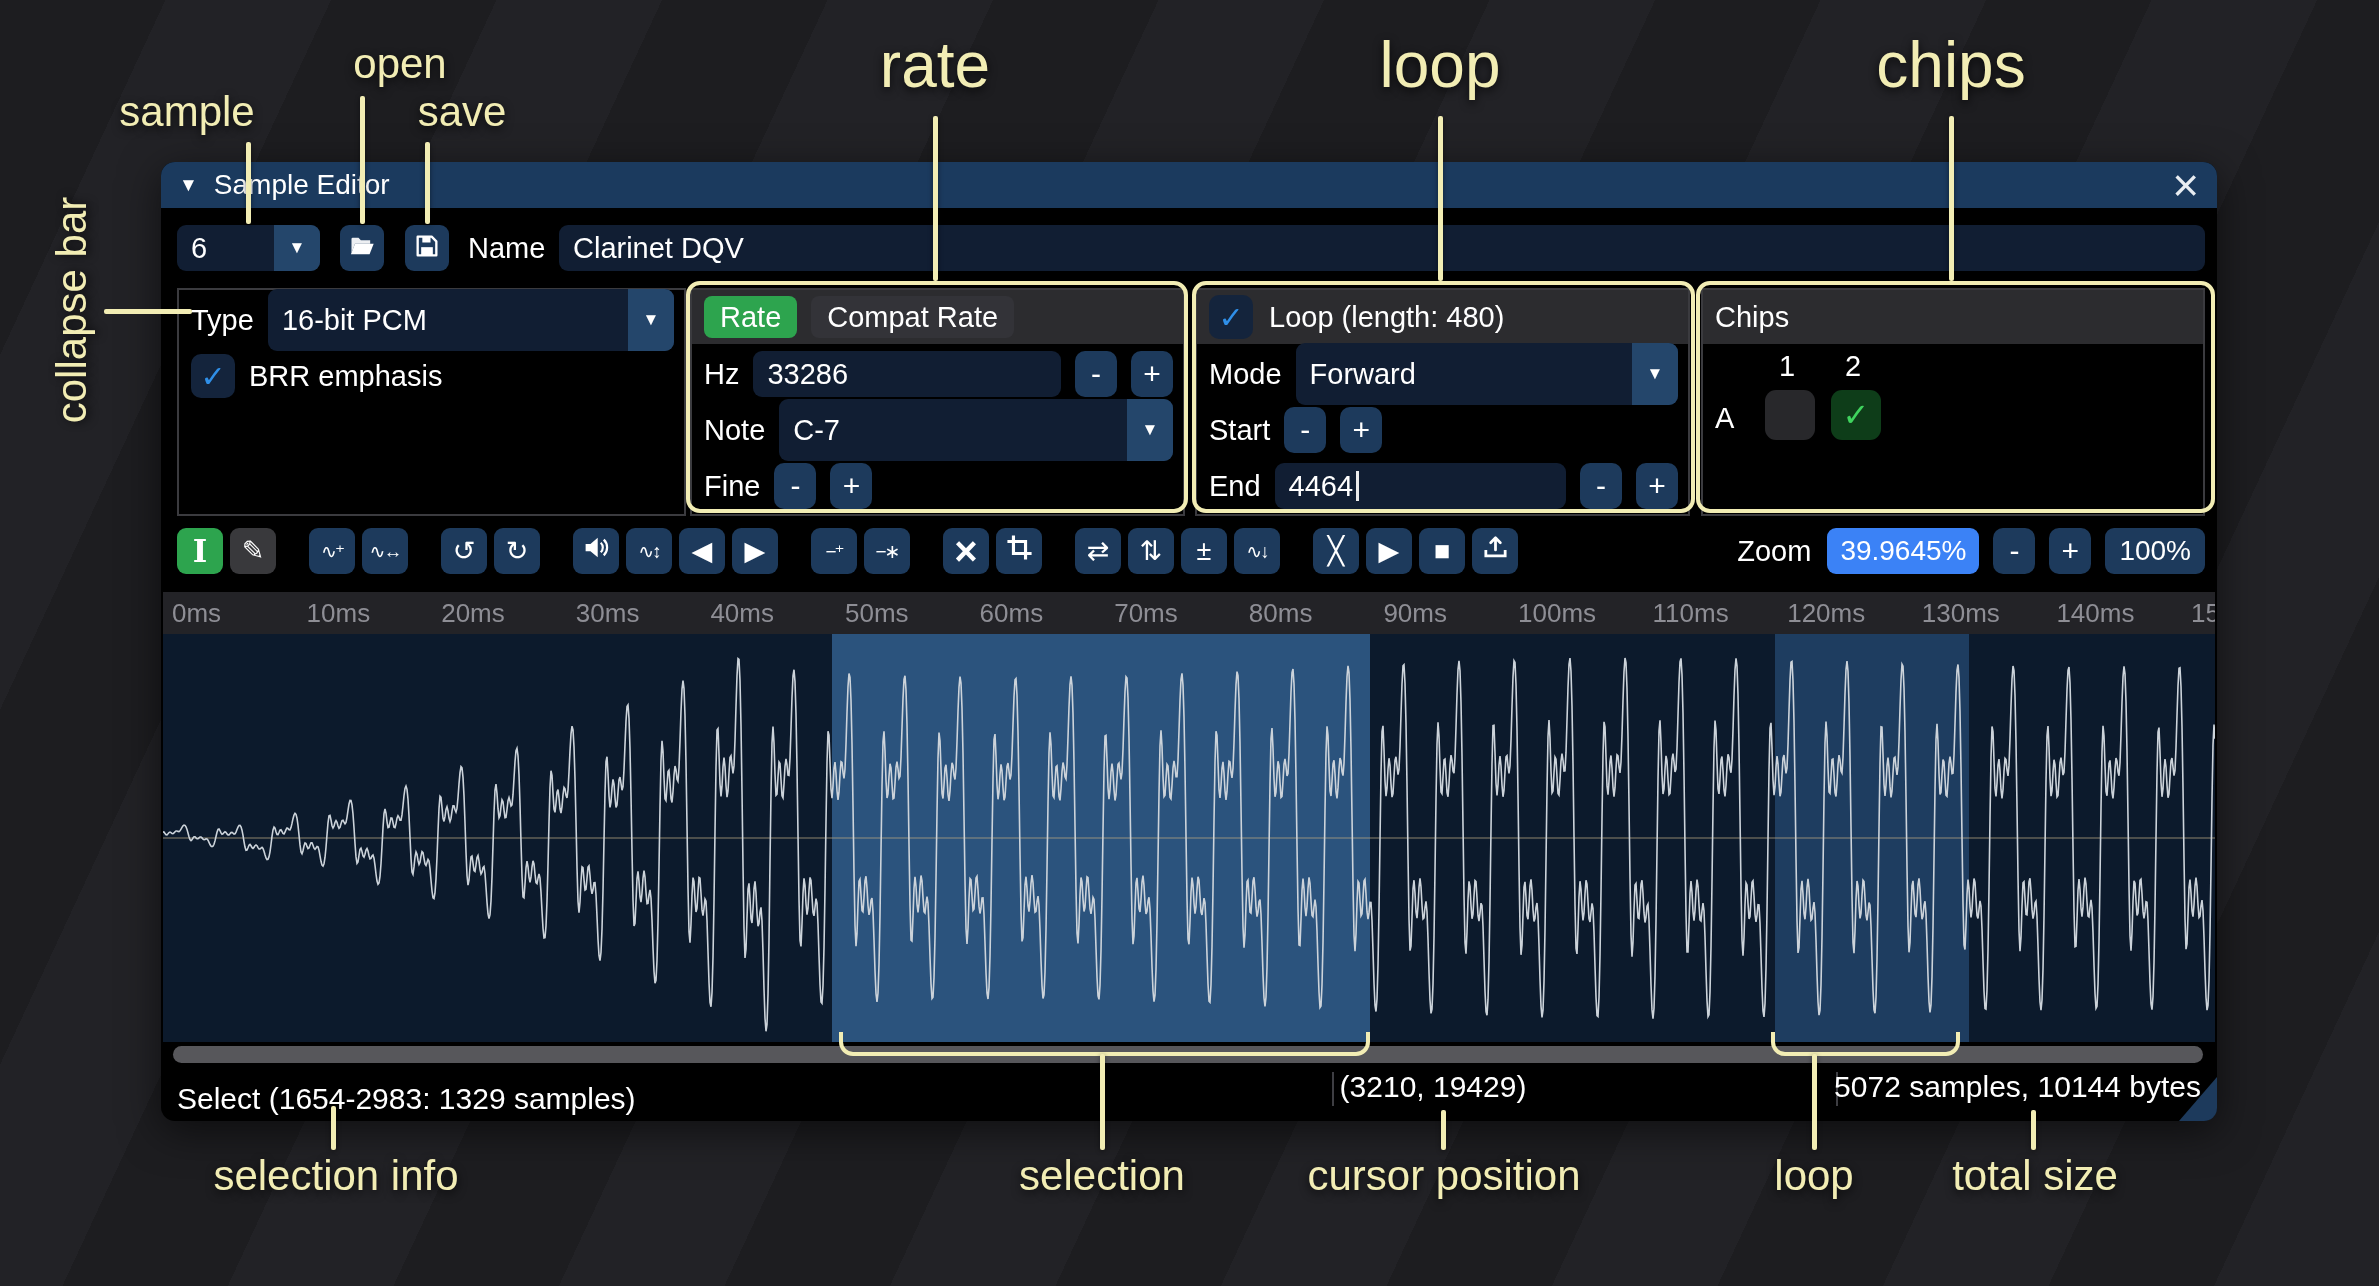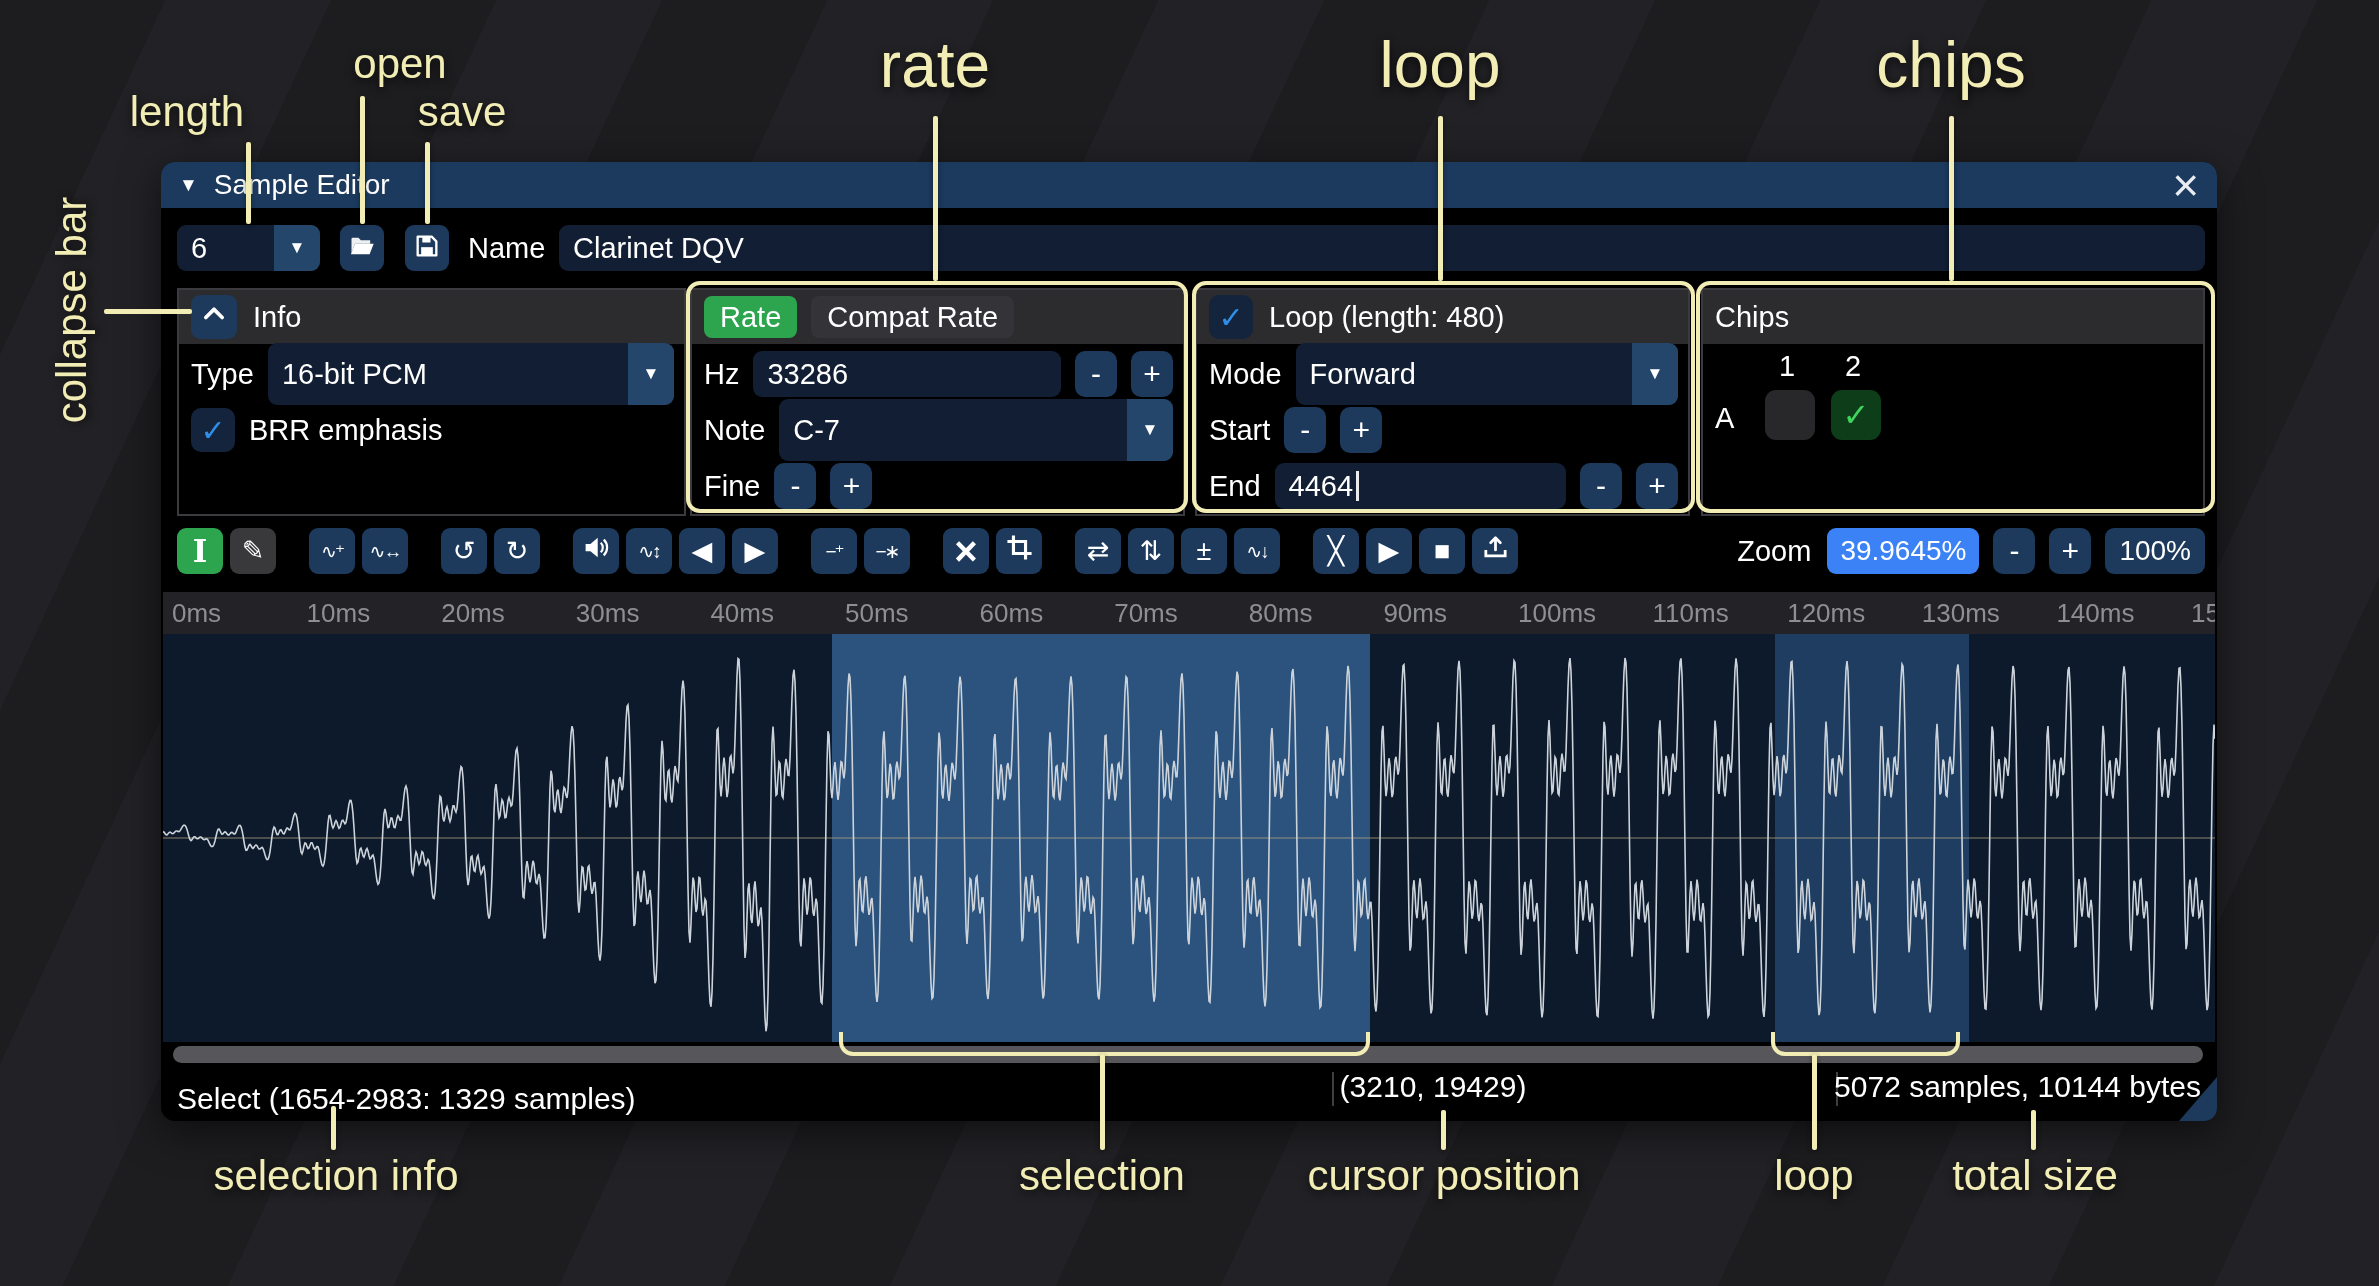--- a/index.html
+++ b/index.html
@@ -117,28 +117,20 @@
           <rect x="8" y="4" width="7" height="5" fill="#fff"></rect>
           <rect x="7" y="13" width="10" height="7" fill="#fff"></rect>
         </svg></span>
   </div>
   <div class="rowlabel" style="left:307px;top:63px">Name</div>
   <div class="field namefield" style="left:398px;top:63px;right:12px;height:46px">
     <span>Clarinet DQV</span>
   </div>
 
   <div class="panel" style="left:16px;width:509px">
-    <div class="phead">
-      <div class="collapsebtn">
-        <span><svg viewBox="0 0 24 24">
-              <path d="M5 15l7-7 7 7" fill="none" stroke="#fff" stroke-width="3.2" stroke-linecap="round" stroke-linejoin="round"></path>
-            </svg></span>
-      </div>
-      <span>Info</span>
-    </div>
     <div class="pbody">
       <div class="prow" style="top:6px">
         <span class="plabel">Type</span>
         <div class="dd dd2">
           <span class="val">16-bit PCM</span>
           <span class="arr">▼</span>
         </div>
       </div>
       <div class="prow" style="top:62px">
         <div class="chk">
@@ -376,21 +368,21 @@
     <span class="st-mid">(3210, 19429)</span>
     <span class="st-sep" style="left:1675px"></span>
     <span class="st-right">5072 samples, 10144 bytes</span>
   </div>
 
   <div class="grip"></div>
 </div>
 
 <div class="anno">
 
-  <div class="alabel" style="left:187px;top:88px">length</div>
+  <div class="alabel" style="left:187px;top:88px">sample</div>
   <div class="astem" style="left:246px;top:142px;height:82px"></div>
   <div class="alabel" style="left:400px;top:40px">open</div>
   <div class="astem" style="left:360px;top:96px;height:128px"></div>
   <div class="alabel" style="left:462px;top:88px">save</div>
   <div class="astem" style="left:425px;top:142px;height:82px"></div>
 
   <div class="alabel big" style="left:935px;top:28px">rate</div>
   <div class="astem" style="left:933px;top:116px;height:165px"></div>
   <div class="abox" style="left:686px;top:281px;width:502px;height:232px"></div>
   <div class="alabel big" style="left:1440px;top:28px">loop</div>

